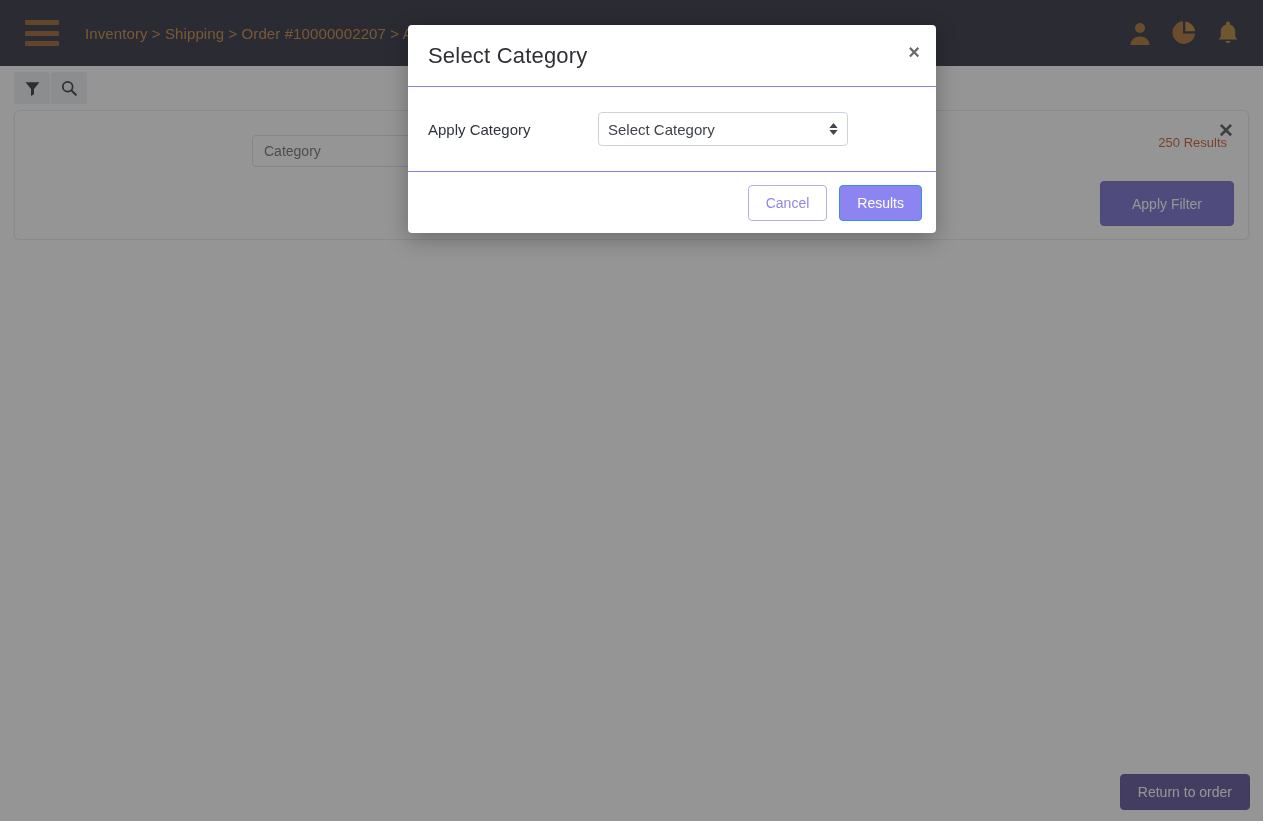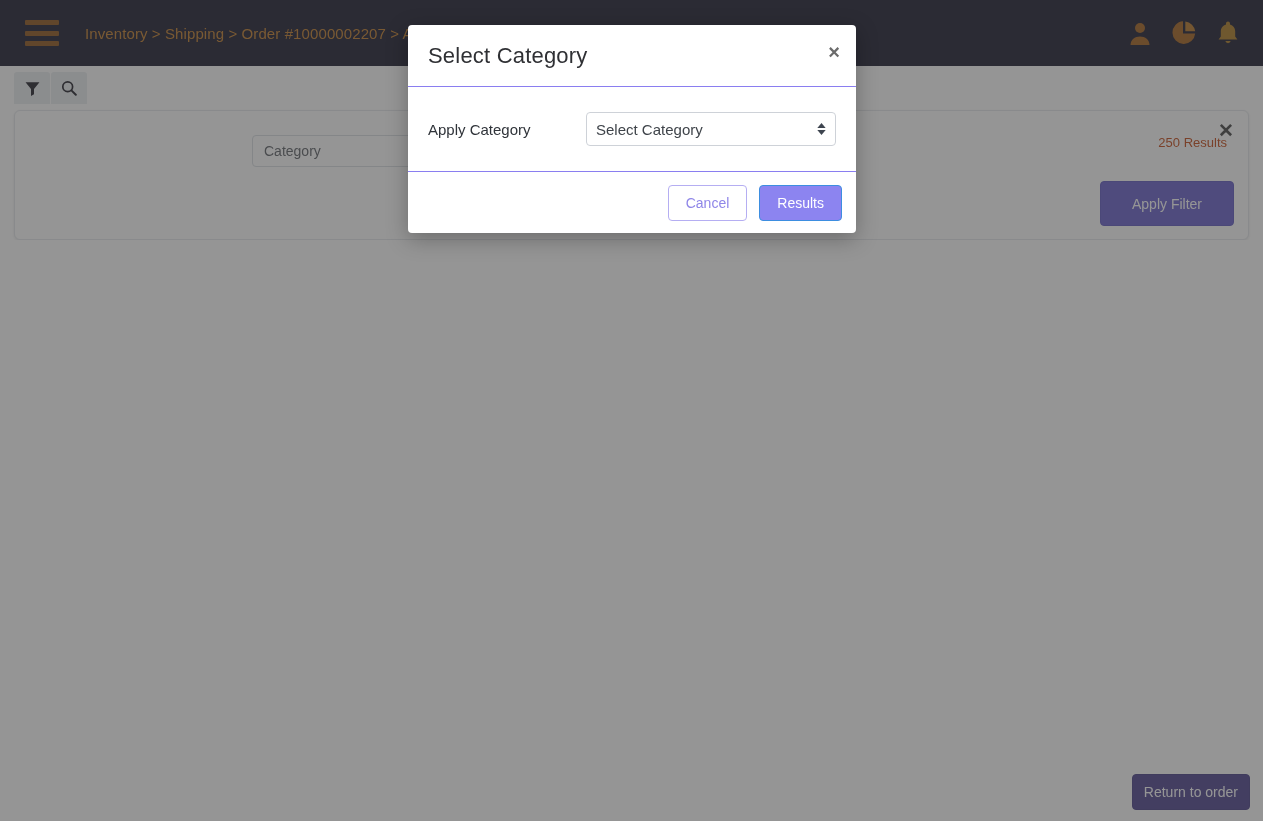--- a/index.html
+++ b/index.html
@@ -144,21 +144,21 @@
   .content-area {
     position: absolute;
     top: 240px; left: 0;
     width: 1263px; height: 581px;
     background: #ffffff;
   }
   .return-order {
     position: absolute;
     right: 13px; bottom: 11px;
     height: 36px;
-    padding: 0 11px;
+    padding: 0 17px;
     background: #45398a;
     color: #ffffff;
     border: 1px solid #3f3680;
     border-radius: 4px;
     font-size: 14px;
     font-family: "Liberation Sans", sans-serif;
     cursor: pointer;
   }
 
   
@@ -166,21 +166,21 @@
     position: absolute;
     inset: 0;
     background: rgba(66,66,66,0.56);
     z-index: 50;
   }
 
   
   .modal {
     position: absolute;
     top: 25px; left: 408px;
-    width: 448px;
+    width: 528px;
     background: #ffffff;
     border-radius: 4px;
     box-shadow: 0 6px 22px rgba(0,0,0,0.28);
     z-index: 60;
     overflow: hidden;
   }
   .modal-header {
     position: relative;
     height: 62px;
     border-bottom: 1px solid #8a7ef0;

